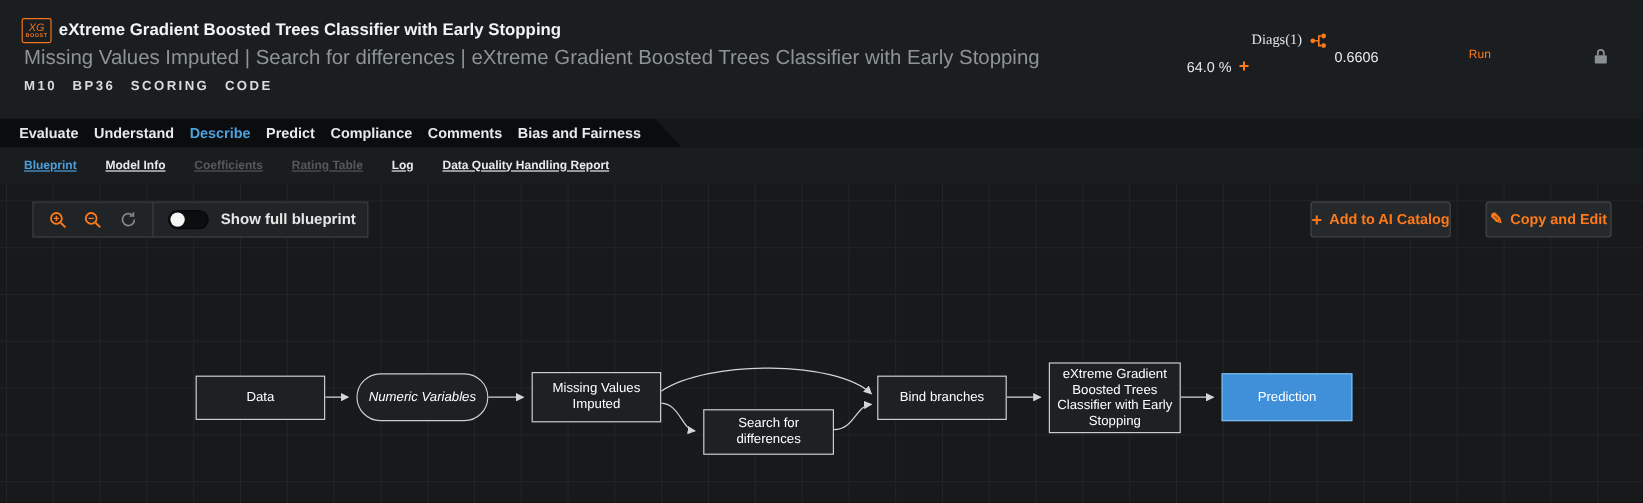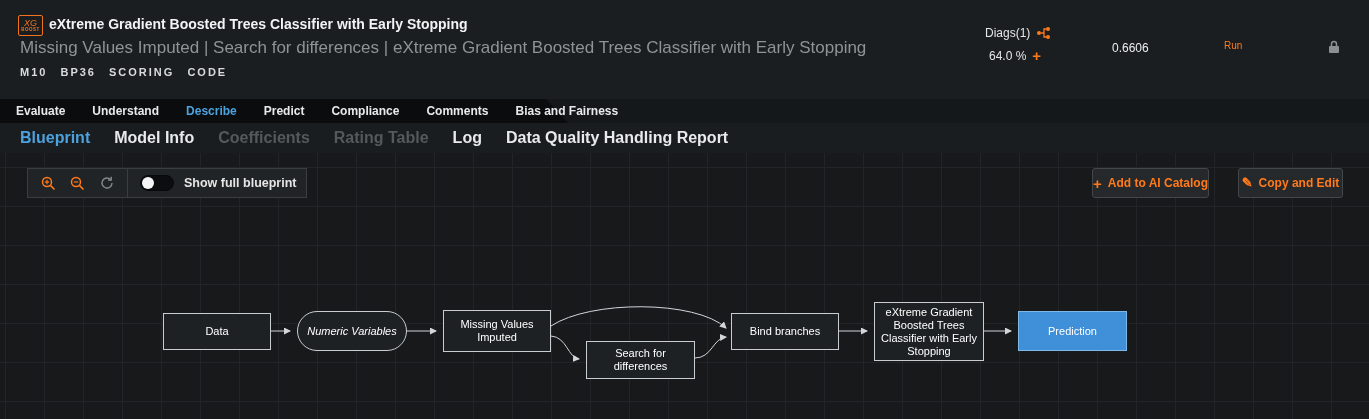--- a/index.html
+++ b/index.html
@@ -11,35 +11,35 @@
   }
   
   .header { position:absolute; left:0; top:0; width:1369px; height:99px; background:#1b1e20; }
   .logo { position:absolute; left:18px; top:15px; width:25px; height:21px; border:1px solid #f0731f; border-radius:2px; color:#f0731f; display:flex; flex-direction:column; align-items:center; justify-content:center; line-height:1; }
   .logo-xg { font-size:9px; font-weight:normal; font-style:italic; }
   .logo-boost { font-size:4.5px; font-weight:bold; letter-spacing:.5px; text-transform:uppercase; }
   .title { position:absolute; left:49px; top:16px; font-size:14px; font-weight:bold; color:#f2f3f4; }
   .subtitle { position:absolute; left:20px; top:38px; font-size:17px; color:#8e9396; }
   .model-code { position:absolute; left:20px; top:66px; font-size:11px; font-weight:bold; color:#d9dbdc; letter-spacing:2px; word-spacing:8px; }
   .hdr-item { position:absolute; display:flex; align-items:center; gap:6px; font-size:12px; color:#e4e6e7; }
-  .diags { left:985px; top:26px; cursor:pointer; }
+  .diags { left:1043px; top:26px; cursor:pointer;font-family:Liberation Serif, serif; }
   .sample { left:989px; top:48px; cursor:pointer; }
   .plus-glyph { color:#ff7a1a; font-weight:bold; font-size:15px; line-height:1; }
   .metric { left:1112px; top:41px; font-size:12px; color:#eceeef; }
   .run { left:1224px; top:40px; font-size:10px; color:#ff7a1a; cursor:pointer; }
   .lock { left:1327px; top:39px; }
   
   .tabstrip { position:absolute; left:0; top:99px; width:1369px; height:24px; background:#15181a; }
   .tabstrip-band { position:absolute; left:0; top:0; width:580px; height:24px; background:#0a0c0d; clip-path:polygon(0 0, 546px 0, 568px 24px, 0 24px); }
-  .tabs { position:absolute; left:16px; top:0; height:24px; display:flex; align-items:center; gap:27px; }
+  .tabs { position:absolute; left:16px; top:0; height:24px; display:flex; align-items:center; gap:13px; }
   .tab { font-size:12px; font-weight:bold; color:#e7e9ea; cursor:pointer; white-space:nowrap; }
   .tab.active { color:#4da1dd; }
   
   .subtabs { position:absolute; left:0; top:123px; width:1369px; height:30px; background:#1a1d1f; display:flex; align-items:center; gap:24px; padding-left:20px; }
-  .subtab { font-size:16px; font-weight:bold; color:#e8eaeb; cursor:pointer; white-space:nowrap; }
+  .subtab { font-size:10px; font-weight:bold; color:#e8eaeb; cursor:pointer; white-space:nowrap;text-decoration:underline; }
   .subtab.active { color:#4da1dd; }
   .subtab.disabled { color:#55595c; cursor:default; }
   
   .canvas {
     position:absolute; left:0; top:153px; width:1369px; height:266px;
     background-color:#17191b;
     background-image:
       linear-gradient(#212528 1px, transparent 1px),
       linear-gradient(90deg, #212528 1px, transparent 1px);
     background-size:39px 39px;

